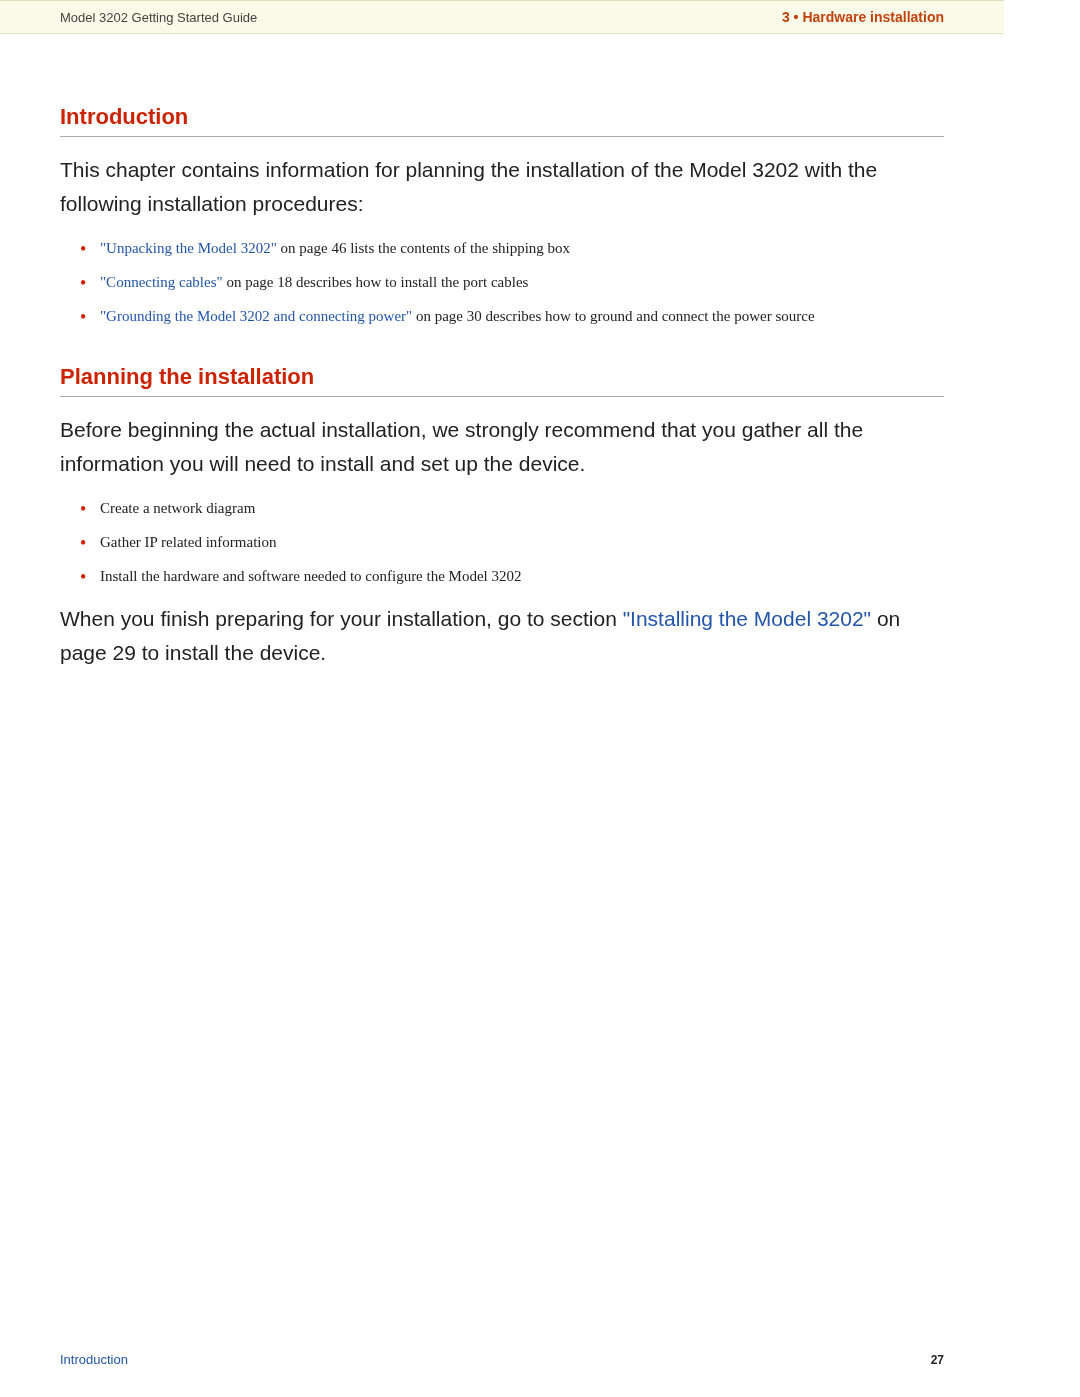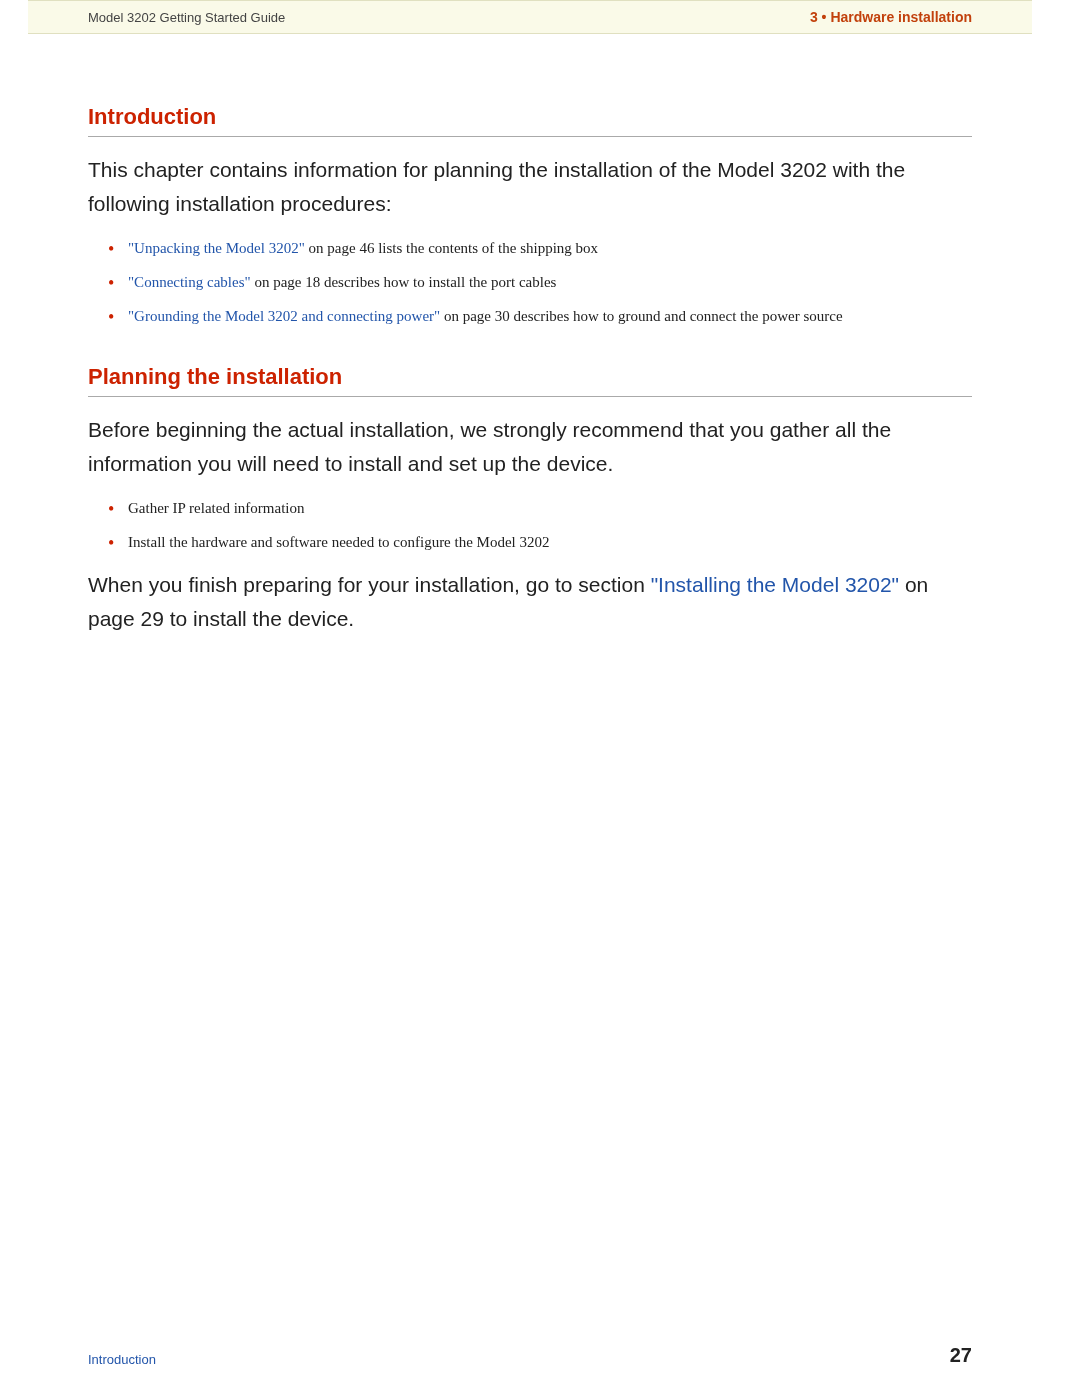--- a/index.html
+++ b/index.html
@@ -17,21 +17,20 @@
       min-height: 1397px;
       position: relative;
     }
 
     .page-wrapper {
       width: 1004px;
       min-height: 1397px;
       background: #ffffff;
       position: relative;
       padding: 0;
-      margin-left: 28px;
     }
 
     
     .header-bar {
       background: #fafae8;
       border-top: 1px solid #e0e0c0;
       border-bottom: 1px solid #e0e0c0;
       display: flex;
       justify-content: space-between;
       align-items: center;
@@ -126,21 +125,21 @@
     }
 
     .footer-left {
       font-family: Arial, sans-serif;
       font-size: 13px;
       color: #2255aa;
     }
 
     .footer-right {
       font-family: Arial, sans-serif;
-      font-size: 20px;
+      font-size: 12px;
       font-weight: bold;
       color: #222222;
     }
   </style>
 </head>
 <body>
 
 <div class="page-wrapper">
 
   <div class="header-bar">
@@ -169,20 +168,23 @@
         <a class="doc-link" href="#">"Grounding the Model 3202 and connecting power"</a><span> on page 30 describes how to ground and connect the power source</span>
       </li>
     </ul>
 
     <h2 class="section-heading">Planning the installation</h2>
 
     <p class="body-text">Before beginning the actual installation, we strongly recommend that you gather all the information you will need to install and set up the device.</p>
 
     <ul class="bullet-list">
       <li>
+        <span>Create a network diagram</span>
+      </li>
+      <li>
         <span>Gather IP related information</span>
       </li>
       <li>
         <span>Install the hardware and software needed to configure the Model 3202</span>
       </li>
     </ul>
 
     <p class="body-text">
       <span>When you finish preparing for your installation, go to section </span><a class="doc-link" href="#">"Installing the Model 3202"</a><span> on page 29 to install the device.</span>
     </p>

